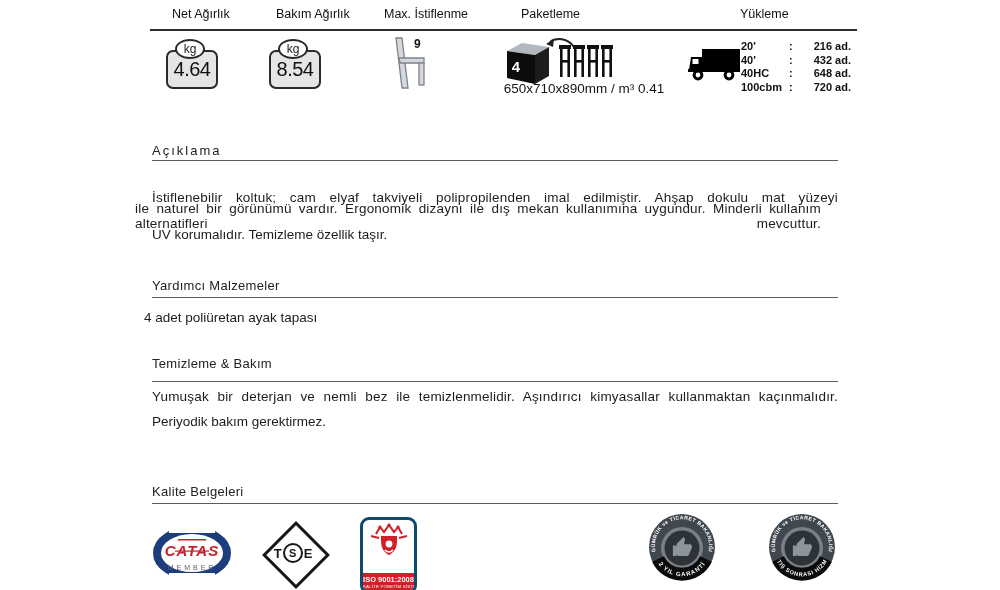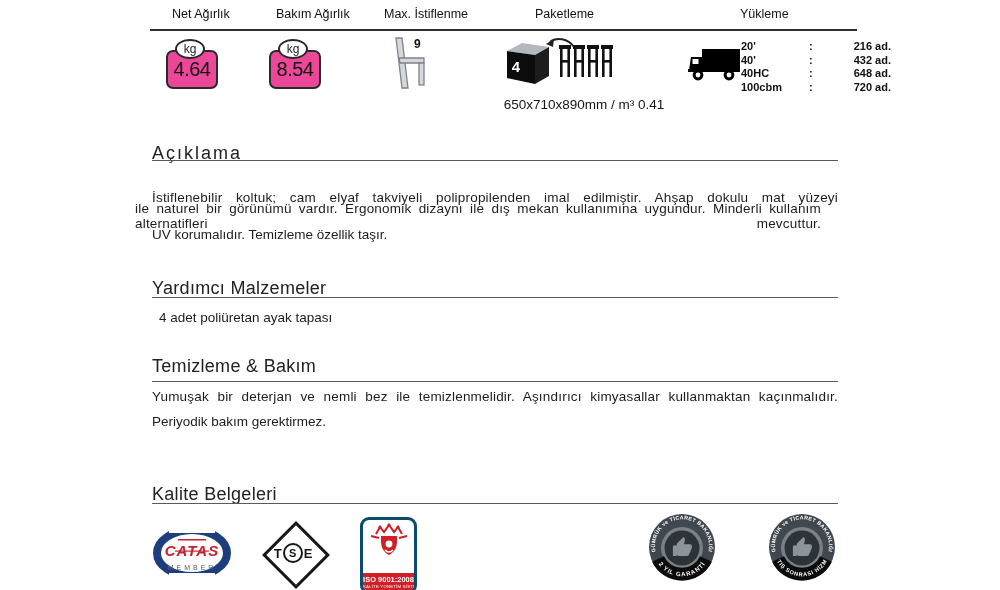--- a/index.html
+++ b/index.html
@@ -1,53 +1,53 @@
 <!DOCTYPE html>
 <html><head>
 <meta charset="utf-8">
 <style>
   html,body{margin:0;padding:0;}
   body{width:1000px;height:590px;background:#fff;font-family:"Liberation Sans",sans-serif;color:#1a1a1a;position:relative;overflow:hidden;}
   .abs{position:absolute;}
   .col-label{font-size:12.5px;color:#111;white-space:nowrap;}
   .rule-top{height:2px;background:#2d2d2d;}
   .rule{height:1px;background:#5a5a5a;}
-  .sec-title{font-size:18px;color:#222;white-space:nowrap;}
+  .sec-title{font-size:13px;color:#222;white-space:nowrap;}
   .ls2{letter-spacing:2px;}
   .body-line{font-size:13.5px;color:#1c1c1c;width:686px;white-space:nowrap;}
   .just{white-space:normal;text-align:justify;text-align-last:justify;letter-spacing:.2px;}
   
   .kg-badge{width:48px;height:50px;}
   .kg-oval{position:absolute;top:0;left:50%;transform:translateX(-50%);width:26px;height:16px;border:2px solid #2a2a2a;border-radius:50%;background:#fff;font-size:12px;display:flex;align-items:center;justify-content:center;z-index:2;color:#222;}
-  .kg-box{position:absolute;top:11px;left:0;width:48px;height:35px;border:2.5px solid #2a2a2a;border-radius:7px;background:#ec4899;display:flex;align-items:center;justify-content:center;font-size:20px;letter-spacing:-.5px;color:#111;}
-  
-  .load-row{display:grid;grid-template-columns:48px 10px 52px;font-size:11px;font-weight:bold;line-height:13.5px;color:#111;gap:20px;}
+  .kg-box{position:absolute;top:11px;left:0;width:48px;height:35px;border:2.5px solid #2a2a2a;border-radius:7px;background:#e5e5e5;display:flex;align-items:center;justify-content:center;font-size:20px;letter-spacing:-.5px;color:#111;}
+  
+  .load-row{display:grid;grid-template-columns:48px 10px 52px;font-size:11px;font-weight:bold;line-height:13.5px;color:#111;}
   .load-qty{text-align:right;white-space:nowrap;}
-  .dims{font-size:13.5px;text-align:center;color:#161616;white-space:nowrap;margin-top:16px;}
+  .dims{font-size:13.5px;text-align:center;color:#161616;white-space:nowrap;}
   
   .cert-badge{width:57px;height:77px;border-radius:9px;background:#fff;position:relative;overflow:hidden;border:3px solid #0c4a6e;box-sizing:border-box;}
   .cert-badge.green{border-color:#00953b;}
   .cert-band{position:absolute;bottom:0;left:0;width:100%;background:#d01f26;color:#fff;text-align:center;padding:2px 0 2px;}
   .cert-code{font-size:7.5px;font-weight:bold;white-space:nowrap;}
   .cert-sub{font-size:4.3px;white-space:nowrap;letter-spacing:.2px;}
   .cert-emblem{position:absolute;top:3px;left:50%;transform:translateX(-50%);}
   
   .tse-wrap{width:66px;height:60px;}
   .tse-diamond{position:absolute;left:12px;top:8px;width:42px;height:42px;border:3px solid #15181a;transform:rotate(45deg);background:#fff;}
   .tse-text{position:absolute;left:0;top:0;width:66px;height:60px;display:flex;align-items:center;justify-content:center;gap:1px;font-weight:bold;color:#15181a;}
   .tse-t,.tse-e{font-size:13px;}
   .tse-s{width:16px;height:16px;border:2px solid #15181a;border-radius:50%;display:flex;align-items:center;justify-content:center;font-size:11px;}
 </style>
 </head>
 <body>
 
 <span class="abs col-label" style="left:172px;top:7px">Net Ağırlık</span>
 <span class="abs col-label" style="left:276px;top:7px">Bakım Ağırlık</span>
 <span class="abs col-label" style="left:384px;top:7px">Max. İstiflenme</span>
-<span class="abs col-label" style="left:535px;top:7px">Paketleme</span>
+<span class="abs col-label" style="left:521px;top:7px">Paketleme</span>
 <span class="abs col-label" style="left:740px;top:7px">Yükleme</span>
 <div class="abs rule-top" style="left:150px;top:29px;width:707px"></div>
 
 <div class="abs kg-badge" style="left:166px;top:39px">
   <div class="kg-oval">kg</div>
   <div class="kg-box">4.64</div>
 </div>
 
 <div class="abs kg-badge" style="left:269px;top:39px">
   <div class="kg-oval">kg</div>
@@ -133,21 +133,21 @@
 </div>
 
 <div class="abs sec-title ls2" style="left:152px;top:143px">Açıklama</div>
 <div class="abs rule" style="left:152px;top:160px;width:686px"></div>
 <div class="abs body-line just" style="left:152px;top:190px">İstiflenebilir koltuk; cam elyaf takviyeli polipropilenden imal edilmiştir. Ahşap dokulu mat yüzeyi</div>
 <div class="abs body-line just" style="left:135px;top:201px">ile naturel bir görünümü vardır. Ergonomik dizaynı ile dış mekan kullanımına uygundur. Minderli kullanım alternatifleri mevcuttur.</div>
 <div class="abs body-line" style="left:152px;top:227px">UV korumalıdır. Temizleme özellik taşır.</div>
 
 <div class="abs sec-title" style="left:152px;top:278px;letter-spacing:.3px">Yardımcı Malzemeler</div>
 <div class="abs rule" style="left:152px;top:297px;width:686px"></div>
-<div class="abs body-line" style="left:159px;top:310px">4 adet poliüretan ayak tapası</div>
+<div class="abs body-line" style="left:144px;top:310px">4 adet poliüretan ayak tapası</div>
 
 <div class="abs sec-title" style="left:152px;top:356px;letter-spacing:.3px">Temizleme &amp; Bakım</div>
 <div class="abs rule" style="left:152px;top:381px;width:686px"></div>
 <div class="abs body-line just" style="left:152px;top:389px">Yumuşak bir deterjan ve nemli bez ile temizlenmelidir. Aşındırıcı kimyasallar kullanmaktan kaçınmalıdır.</div>
 <div class="abs body-line" style="left:152px;top:414px">Periyodik bakım gerektirmez.</div>
 
 <div class="abs sec-title" style="left:152px;top:484px;letter-spacing:.3px">Kalite Belgeleri</div>
 <div class="abs rule" style="left:152px;top:503px;width:686px"></div>
 
 <svg class="abs" style="left:153px;top:527px" width="78" height="52" viewBox="0 0 78 52">

